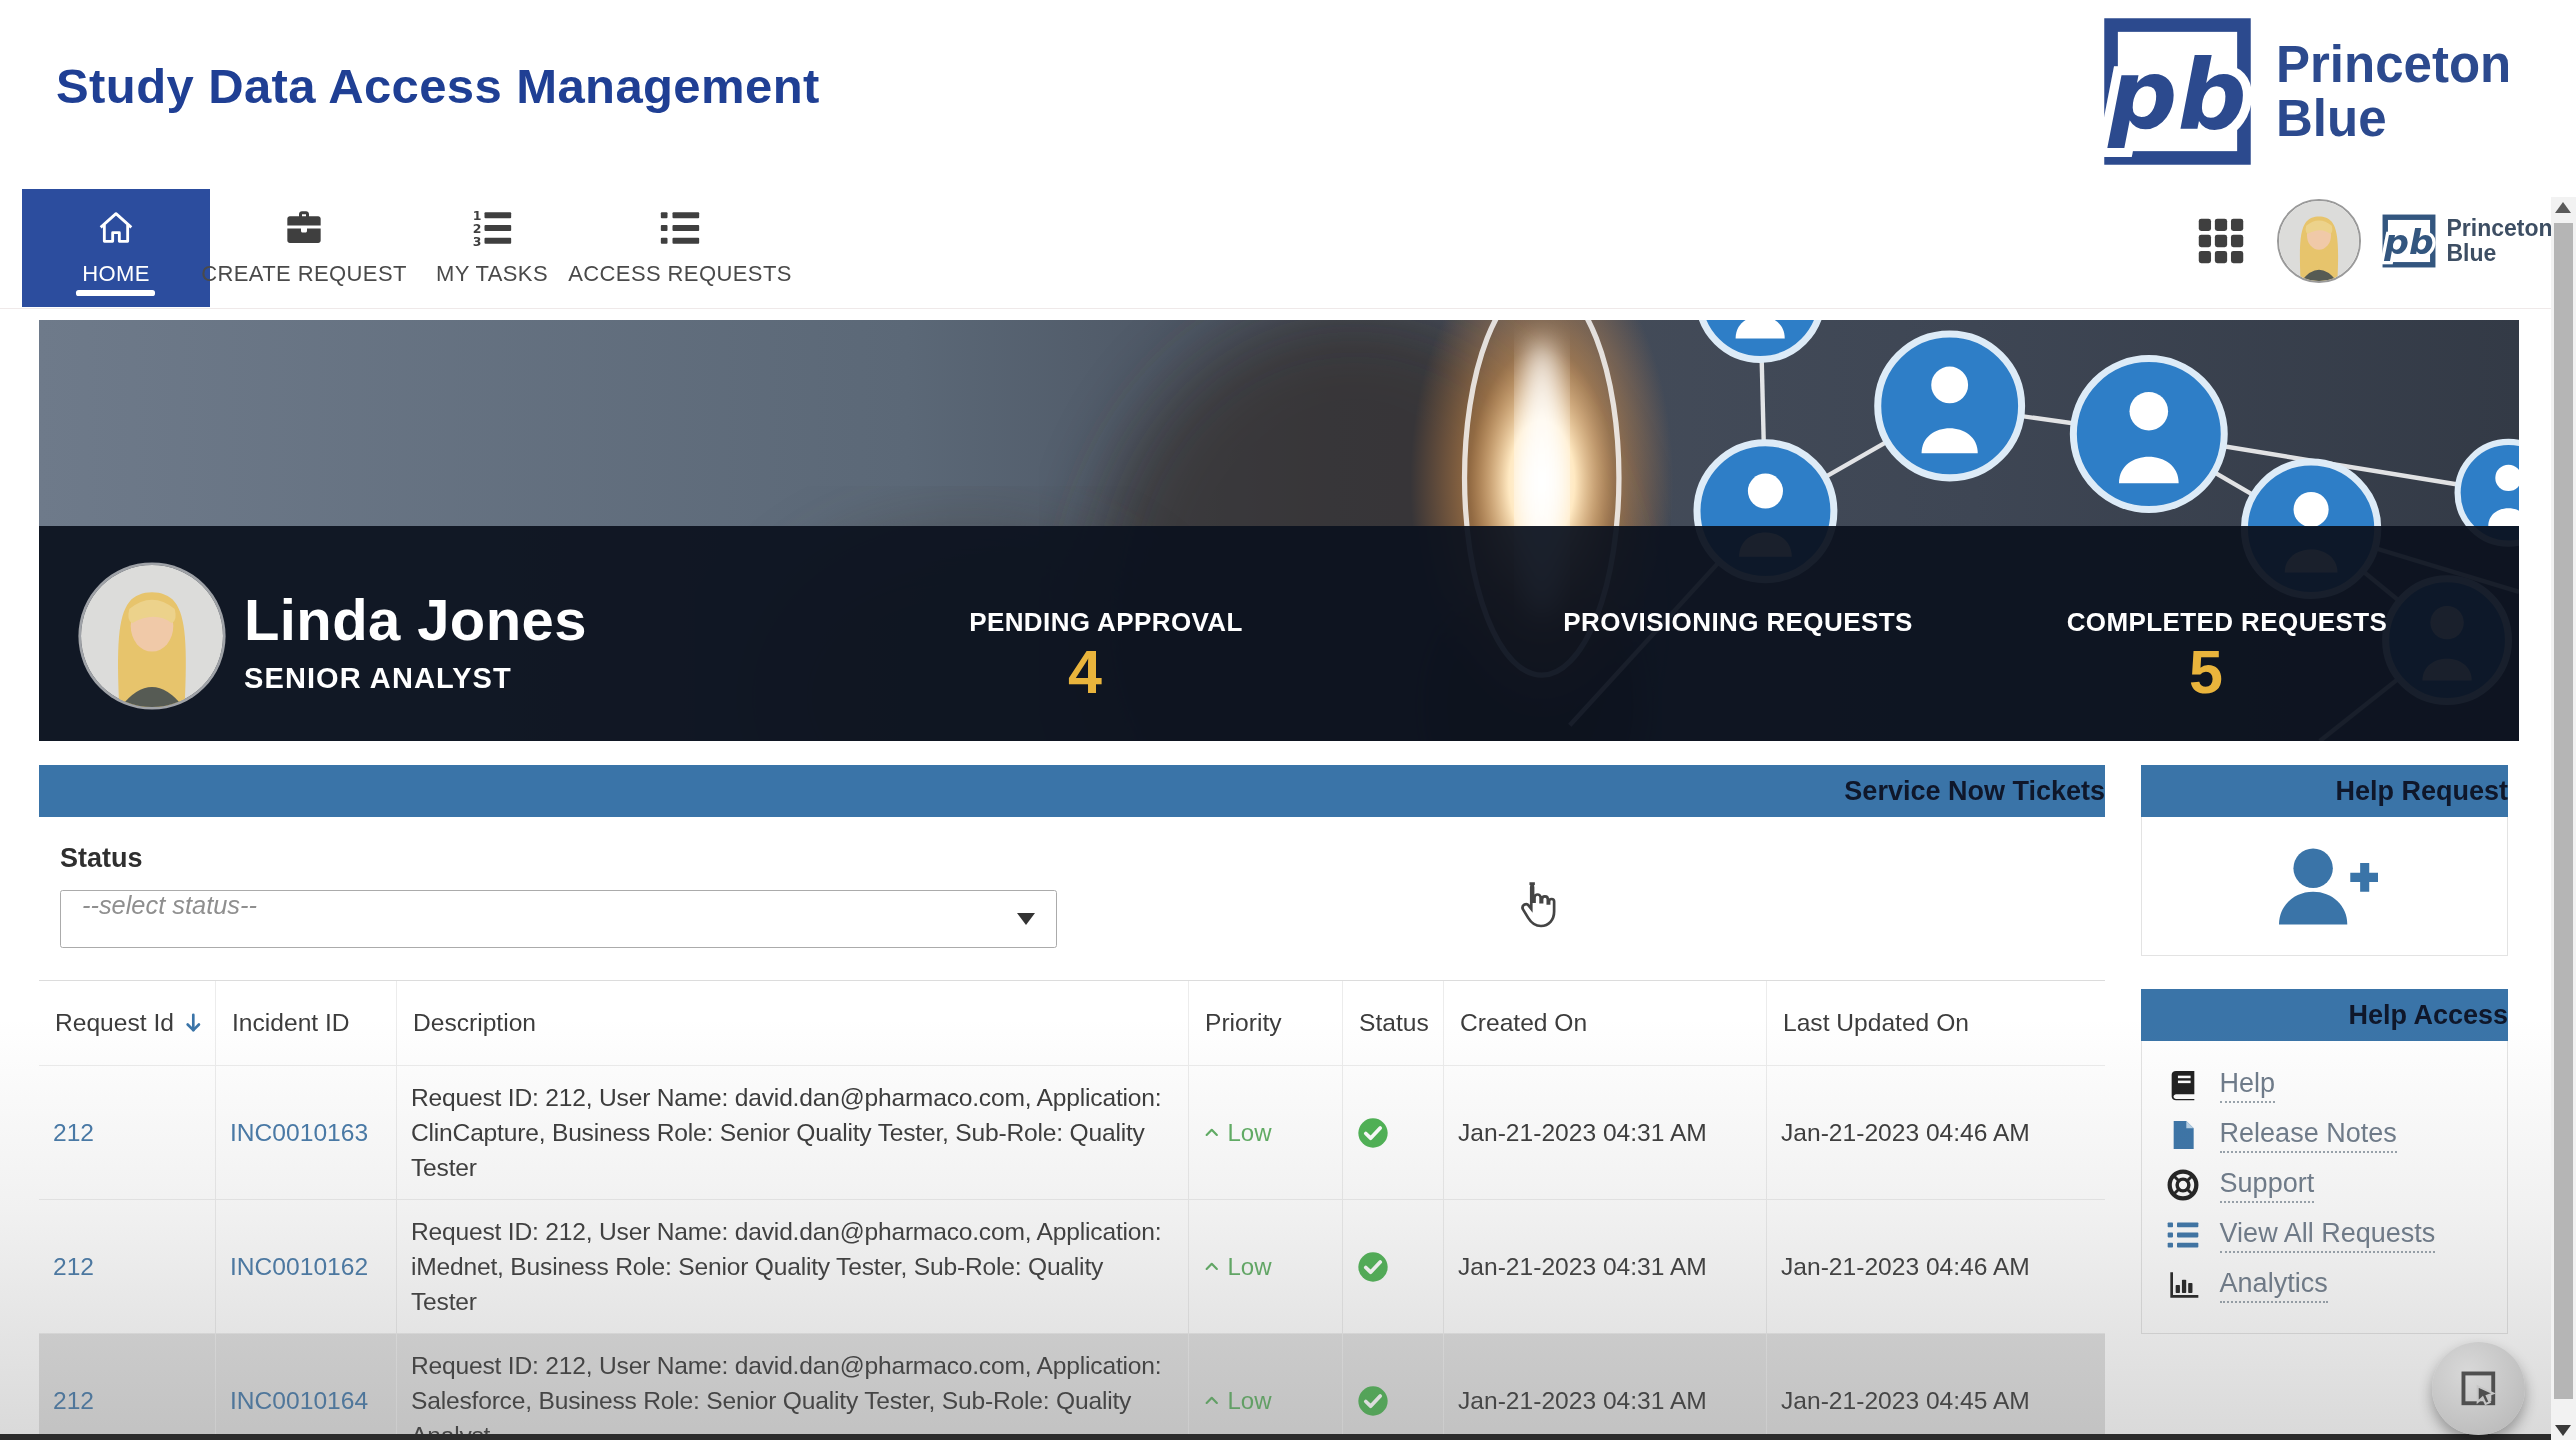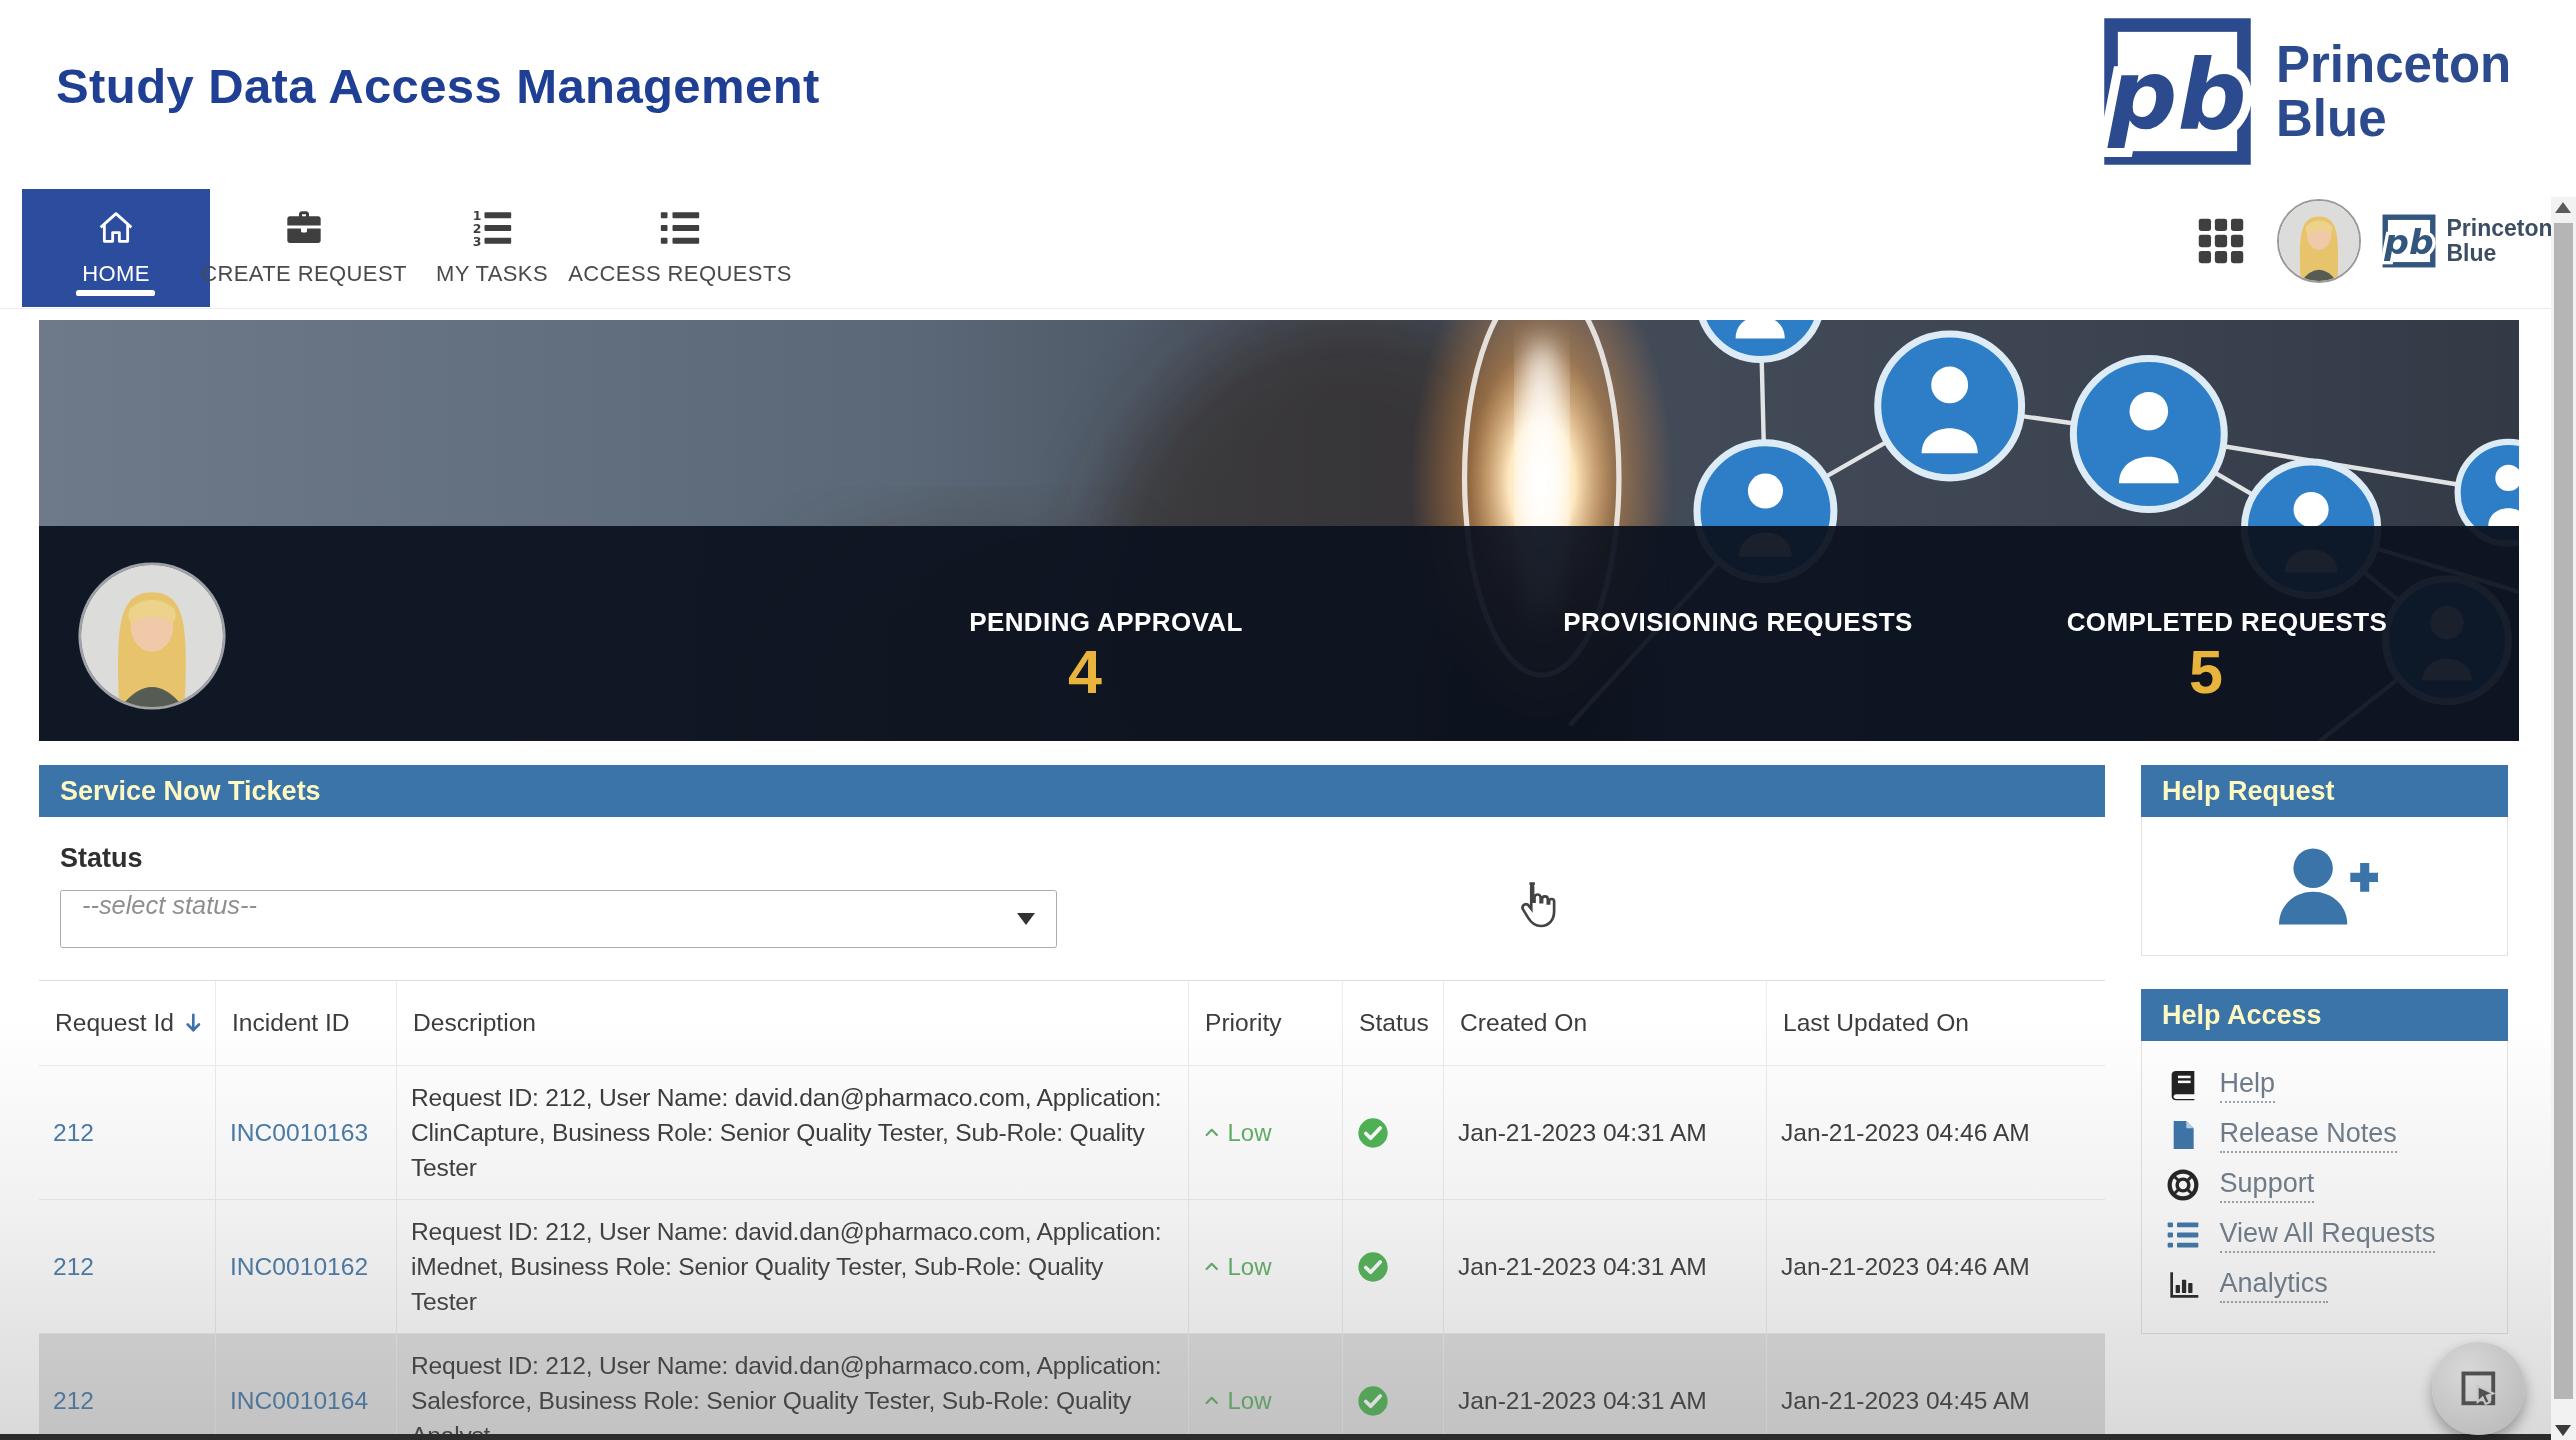--- a/index.html
+++ b/index.html
@@ -37,21 +37,21 @@
   .hero-avatar{position:absolute;left:42px;top:39px;width:142px;height:142px;border-radius:50%;overflow:hidden;box-shadow:0 0 0 2.6px rgba(255,255,255,.6);}
   .hero-user{position:absolute;left:205px;top:60px;color:#fff;}
   .hero-name{font-size:58px;font-weight:700;letter-spacing:0.4px;}
   .hero-role{font-size:29px;font-weight:700;letter-spacing:1.1px;margin-top:8.8px;}
   .stat{position:absolute;top:81px;transform:translateX(-50%);text-align:center;}
   .stat-label{color:#fff;font-size:26px;font-weight:700;letter-spacing:0.4px;white-space:nowrap;margin-left:42px;}
   .stat-value{color:#e9b43c;font-size:61px;font-weight:700;margin-top:3.5px;line-height:1;}
 
   
   .tickets{position:absolute;left:39px;top:765px;width:2066px;}
-  .panel-header{height:52px;background:#3a74a8;color:#fef9c3;font-size:27px;font-weight:700;line-height:52px;padding-left:21px;}
+  .panel-header{height:52px;background:#3a74a8;color:#0f172a;font-size:27px;font-weight:700;line-height:52px;padding-left:21px;text-align:right;}
   .filter-label{margin:26px 0 0 21px;font-size:27px;font-weight:700;color:#2f2f2f;}
   .select{position:relative;margin:16px 0 0 21px;width:997px;height:58px;border:0.9px solid #ababab;border-radius:2.6px;background:#fff;display:flex;align-items:flex-start;padding:0 21px;cursor:pointer;}
   .select .ph{font-size:25.4px;font-style:italic;color:#8f8f8f;}
   .caret-down{position:absolute;right:21px;top:50%;transform:translateY(-50%);width:0;height:0;border-left:9.7px solid transparent;border-right:9.7px solid transparent;border-top:12.3px solid #333;}
 
   .table{margin-top:32px;border-top:0.9px solid #dcdcdc;font-size:24.6px;}
   .thead,.tr{display:grid;grid-template-columns:177px 181px 792px 154px 101px 323px 338px;}
   .th{min-height:84px;display:flex;align-items:center;gap:7px;padding:8.8px 8.8px 8.8px 16px;color:#3c3c3c;font-size:24.6px;border-right:0.9px solid #ececec;cursor:pointer;}
   .th:last-child,.td:last-child{border-right:none;}
   .sort-icon{width:24.6px;height:30px;flex:none;}
@@ -274,20 +274,24 @@
   <div class="hero-band">
     <span class="hero-avatar icon">
         <svg viewBox="0 0 100 100" preserveAspectRatio="none">
           <rect width="100" height="100" fill="#dcdcda"></rect>
           <path d="M27 100 C25 58 26 36 34 26 C41 17 59 17 66 26 C74 36 75 58 73 100 Z" fill="#e7c46c"></path>
           <ellipse cx="50" cy="43" rx="15" ry="18" fill="#f0c9a8"></ellipse>
           <path d="M34 31 q16 -13 32 0 q2 8 -2 10 q-12 -9 -28 0 q-4 -2 -2 -10z" fill="#ecd28b"></path>
           <path d="M28 100 q22 -28 44 0 z" fill="#565b54"></path>
         </svg>
       </span>
+    <div class="hero-user">
+      <div class="hero-name">Linda Jones</div>
+      <div class="hero-role">SENIOR ANALYST</div>
+    </div>
     <div>
         <div class="stat" style="left: 1046px;">
           <div class="stat-label">PENDING APPROVAL</div>
           <div class="stat-value">4</div>
         </div>
         <div class="stat" style="left: 1678px;">
           <div class="stat-label">PROVISIONING REQUESTS</div>
         </div>
         <div class="stat" style="left: 2167px;">
           <div class="stat-label">COMPLETED REQUESTS</div>

